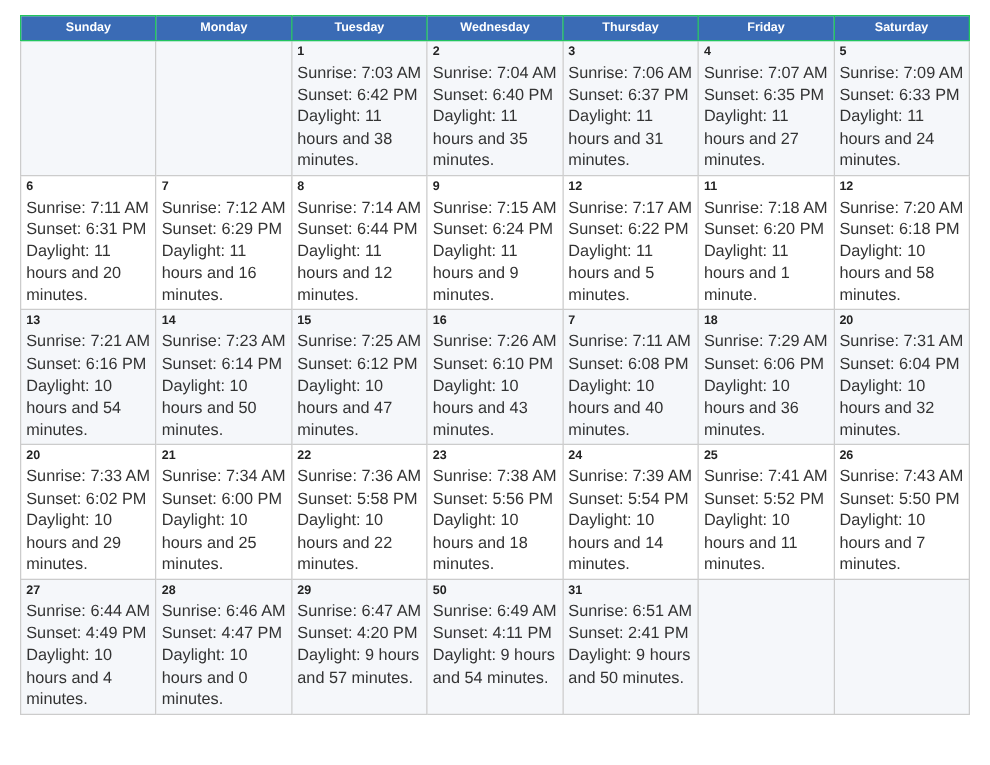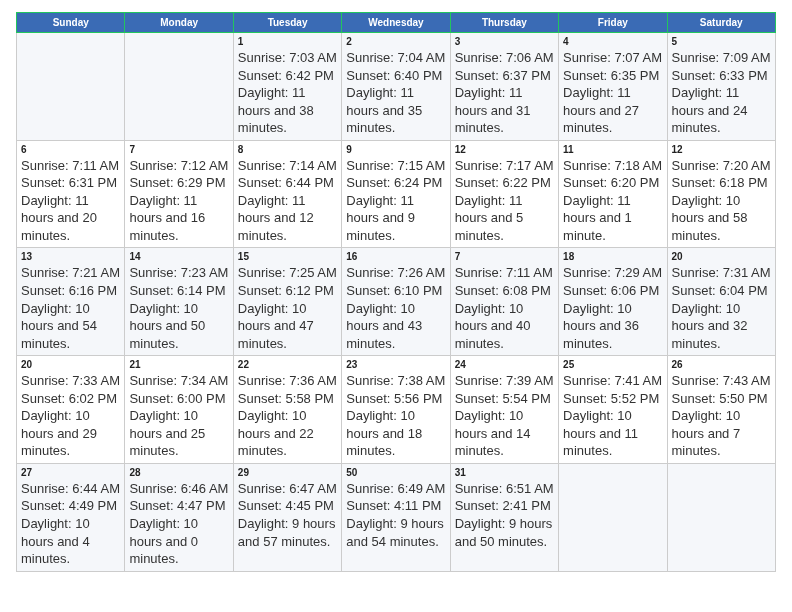--- a/index.html
+++ b/index.html
@@ -276,21 +276,21 @@
           </td>
           <td>
             <span class="day-num">28</span>
             <div class="cell-info">Sunrise: 6:46 AM
 Sunset: 4:47 PM
 Daylight: 10 hours and 0 minutes.</div>
           </td>
           <td>
             <span class="day-num">29</span>
             <div class="cell-info">Sunrise: 6:47 AM
-Sunset: 4:45 PM
+Sunset: 4:20 PM
 Daylight: 9 hours and 57 minutes.</div>
           </td>
           <td>
             <span class="day-num">50</span>
             <div class="cell-info">Sunrise: 6:49 AM
 Sunset: 4:11 PM
 Daylight: 9 hours and 54 minutes.</div>
           </td>
           <td>
             <span class="day-num">31</span>

